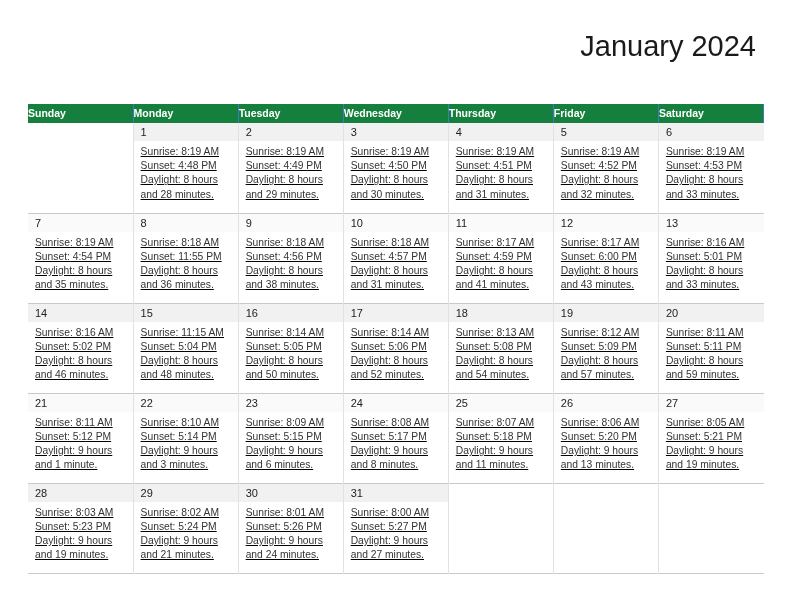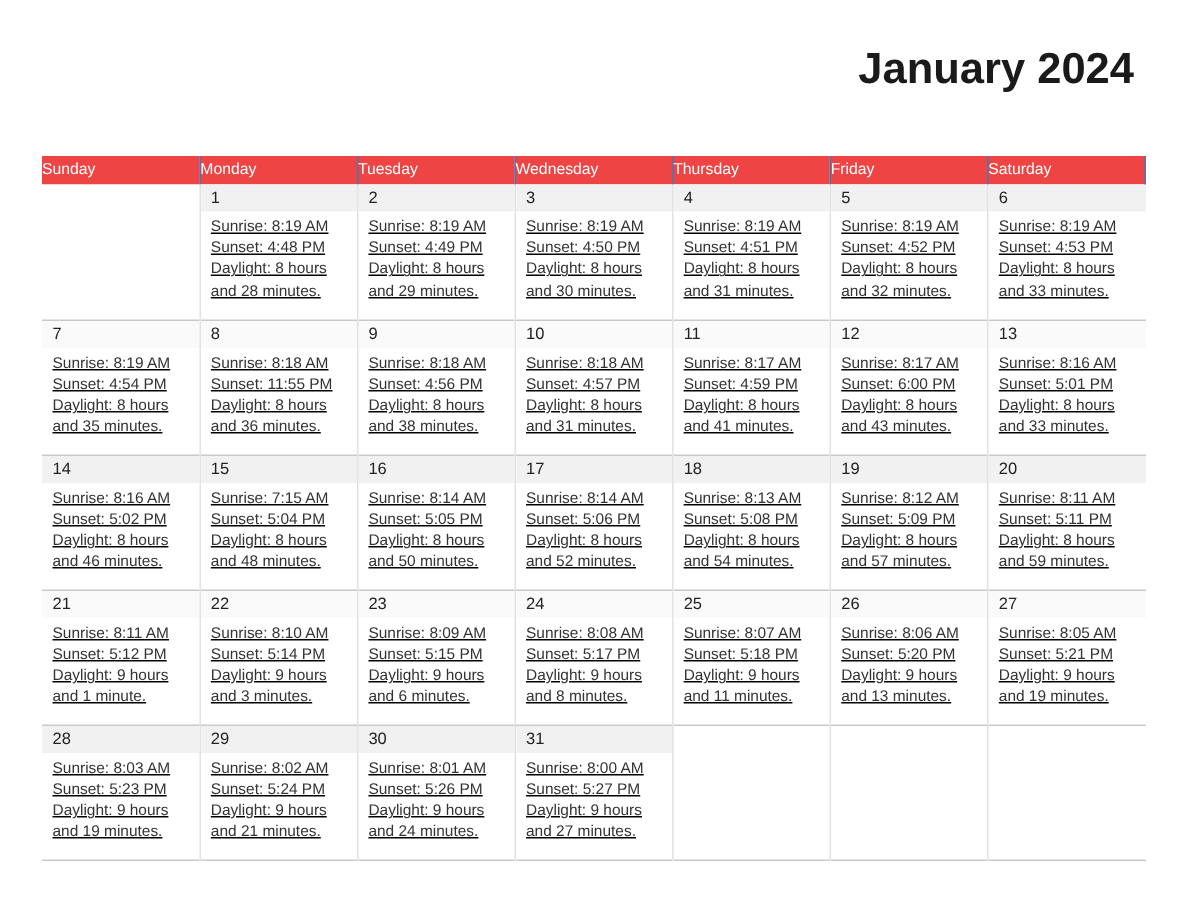--- a/index.html
+++ b/index.html
@@ -71,21 +71,21 @@
 
   .title-block {
     position: absolute;
     right: 36px;
     top: 30px;
     text-align: right;
   }
   .cal-title {
     font-size: 29px;
     color: #1a1a1a;
-    font-weight: bold;
+    font-weight: normal;
     line-height: 1.15;
     margin: 0;
     white-space: nowrap;
   }
   .cal-subtitle {
     font-size: 15px;
     color: #3a3a3a;
     margin: 6px 0 0 0;
     line-height: 1.15;
     white-space: nowrap;
@@ -100,24 +100,24 @@
     border-collapse: collapse;
     table-layout: fixed;
   }
   .calendar th,
   .calendar td {
     padding: 0;
     margin: 0;
     vertical-align: top;
   }
   thead th {
-    background: #ef4444;
+    background: #15803d;
     color: #ffffff;
     font-size: 10.5px;
-    font-weight: normal;
+    font-weight: bold;
     text-align: left;
     height: 19px;
     line-height: 19px;
     padding-left: 7px;
     box-sizing: border-box;
     border-right: 1px solid #3b7cbf;
   }
   tbody tr {
     border-bottom: 1px solid #c9c9c9;
   }
@@ -314,21 +314,21 @@
             <div class="cell-body">
               <div class="cell-line">Sunrise: 8:16 AM</div>
               <div class="cell-line">Sunset: 5:02 PM</div>
               <div class="cell-line">Daylight: 8 hours</div>
               <div class="cell-line">and 46 minutes.</div>
             </div>
           </td>
           <td>
             <span class="daynum">15</span>
             <div class="cell-body">
-              <div class="cell-line">Sunrise: 7:15 AM</div>
+              <div class="cell-line">Sunrise: 11:15 AM</div>
               <div class="cell-line">Sunset: 5:04 PM</div>
               <div class="cell-line">Daylight: 8 hours</div>
               <div class="cell-line">and 48 minutes.</div>
             </div>
           </td>
           <td>
             <span class="daynum">16</span>
             <div class="cell-body">
               <div class="cell-line">Sunrise: 8:14 AM</div>
               <div class="cell-line">Sunset: 5:05 PM</div>

